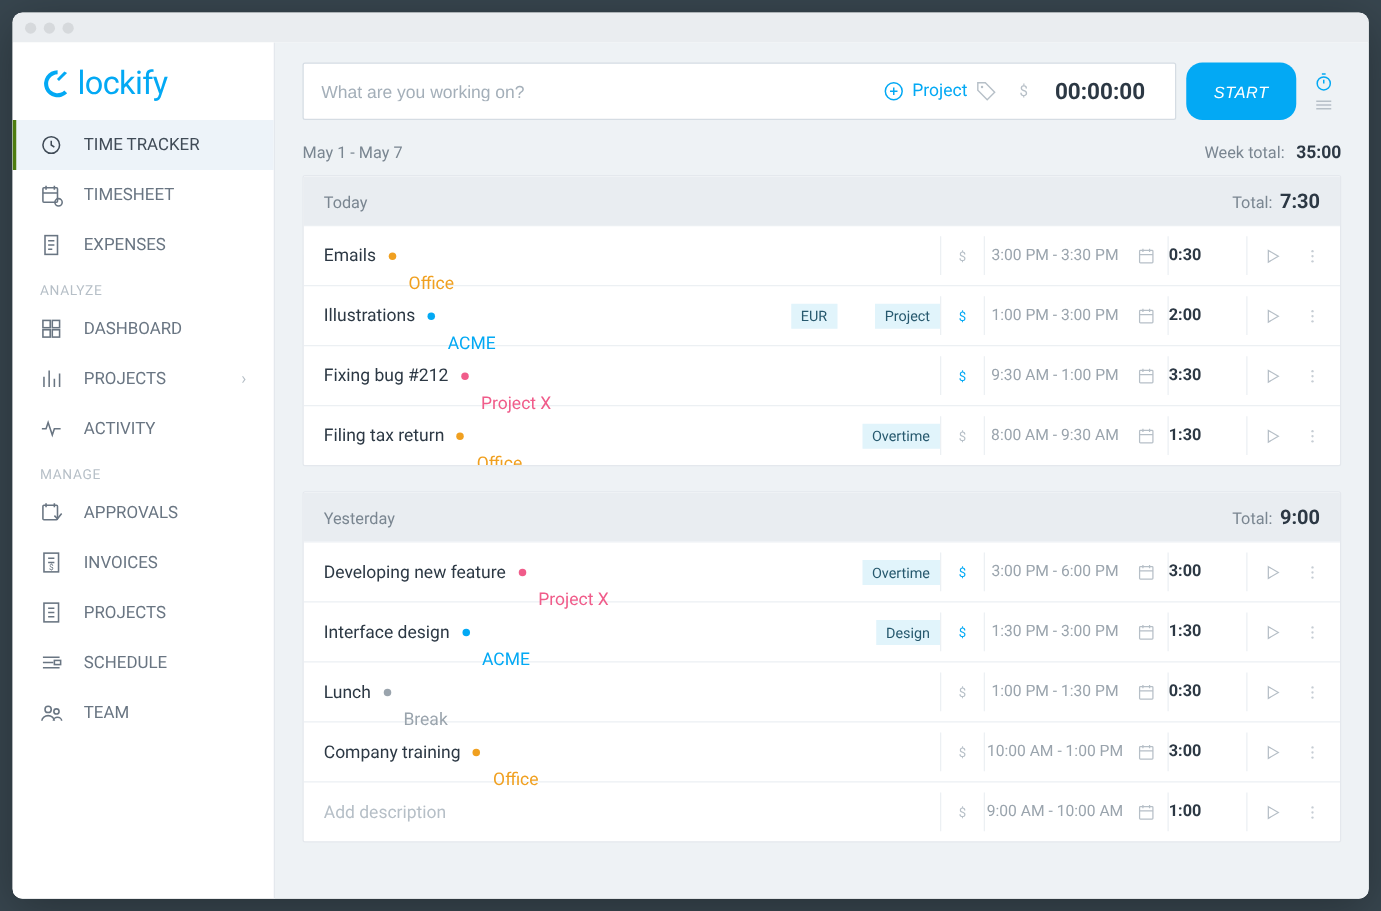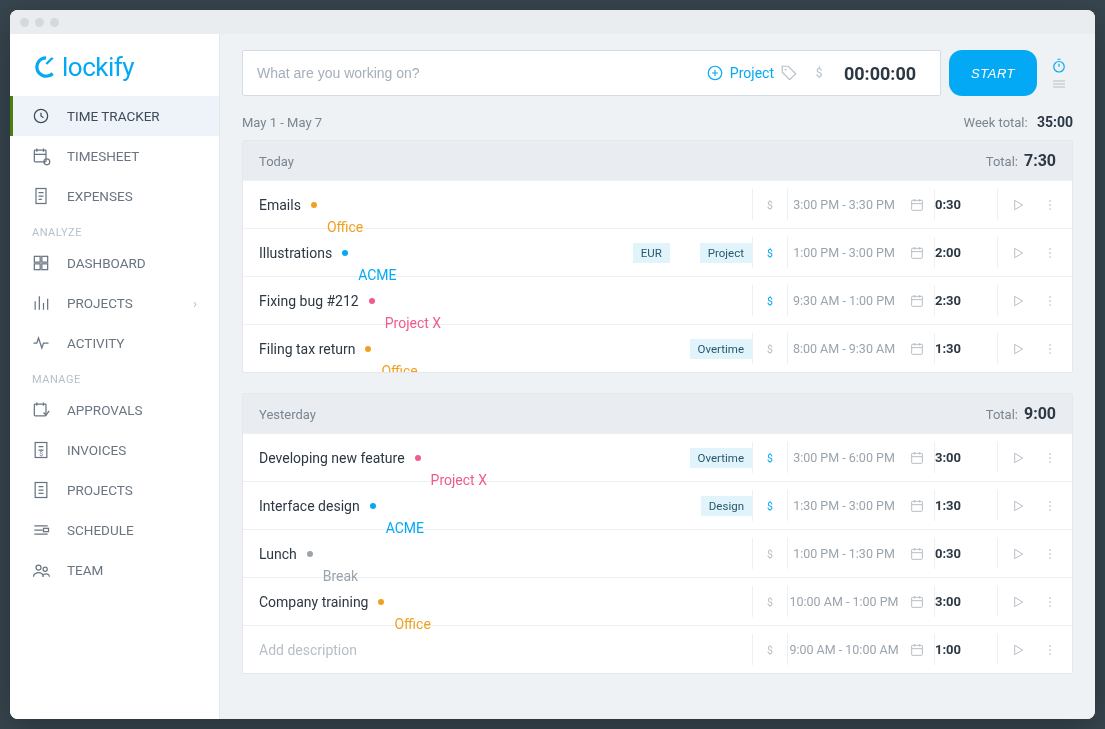--- a/index.html
+++ b/index.html
@@ -496,21 +496,21 @@
               </div>
       <div class="vdiv"></div>
       <div class="range-cell">9:30 AM - 1:00 PM</div>
       <div class="cal-cell">
                 <svg width="16" height="16" viewBox="0 0 24 24">
                   <rect x="4" y="5" width="16" height="15" rx="1" fill="none" stroke="currentColor" stroke-width="1.5"></rect>
                   <path d="M8 3v4M16 3v4M4 10h16" stroke="currentColor" stroke-width="1.5"></path>
                 </svg>
               </div>
       <div class="vdiv"></div>
-      <div class="dur-cell">2:30</div>
+      <div class="dur-cell">3:30</div>
       <div class="vdiv"></div>
       <div class="play-cell">
                 <svg width="16" height="16" viewBox="0 0 24 24">
                   <path d="M7 5l12 7-12 7V5z" fill="none" stroke="currentColor" stroke-width="1.5"></path>
                 </svg>
               </div>
       <div class="more-cell">
                 <svg width="14" height="16" viewBox="0 0 24 24">
                   <circle cx="12" cy="5" r="1.6" fill="currentColor"></circle>
                   <circle cx="12" cy="12" r="1.6" fill="currentColor"></circle>

